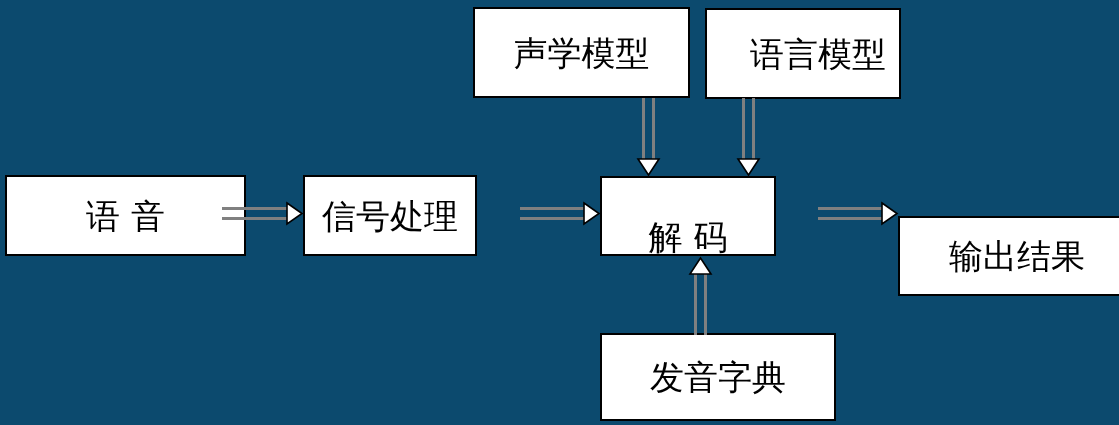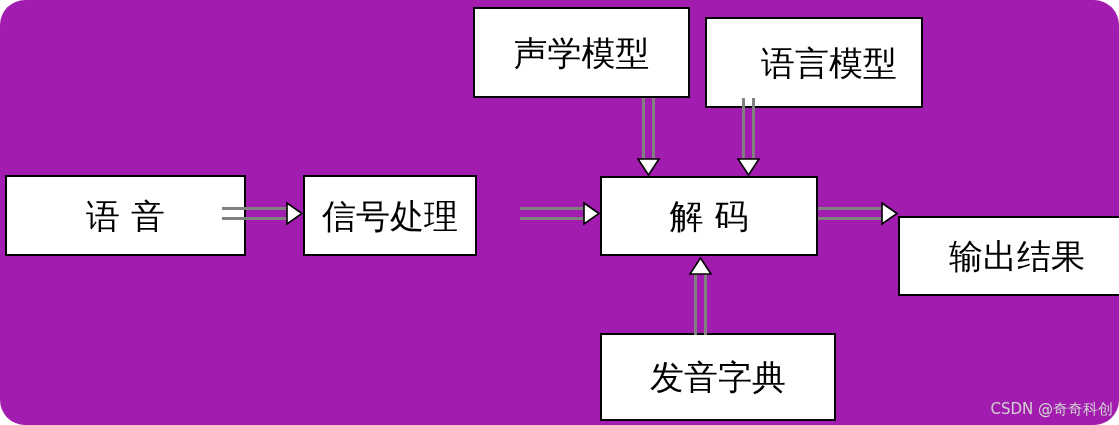--- a/index.html
+++ b/index.html
@@ -7,23 +7,22 @@
     padding: 0;
     background: #ffffff;
   }
   body {
     font-family: "DejaVu Sans", "Liberation Sans", sans-serif;
   }
   #diagram-canvas {
     position: relative;
     width: 1119px;
     height: 425px;
-    background: #a21caf;
+    background: #0c4a6e;
     overflow: hidden;
-    border-radius: 25px;
   }
   .node-box {
     position: absolute;
     box-sizing: border-box;
     border: 2px solid #000000;
     background: #ffffff;
     display: flex;
     align-items: center;
     justify-content: center;
     color: #000000;
@@ -33,24 +32,24 @@
     font-size: 34px;
     font-weight: 500;
     line-height: 1;
     color: #000000;
     white-space: pre;
     letter-spacing: 0px;
   }
   
   #node-speech       { left: 5px;   top: 175px; width: 241px; height: 81px; }
   #node-signal       { left: 303px; top: 175px; width: 174px; height: 81px; }
-  #node-decode       { left: 600px; top: 176px; width: 218px; height: 80px; }
+  #node-decode       { left: 600px; top: 176px; width: 176px; height: 80px; align-items: flex-end; }
   #node-output       { left: 898px; top: 176px; width: 238px; height: 80px; margin-top: 40px; }
   #node-acoustic     { left: 473px; top: 7px;   width: 217px; height: 91px; }
-  #node-language     { left: 705px; top: 17px;   width: 218px; height: 91px; padding-left: 30px; }
+  #node-language     { left: 705px; top: 8px;   width: 196px; height: 91px; padding-left: 30px; }
   #node-dictionary   { left: 600px; top: 333px; width: 236px; height: 88px; }
 
   .arrow-svg {
     position: absolute;
     overflow: visible;
     pointer-events: none;
   }
   .arrow-shaft {
     fill: none;
     stroke: #808080;
@@ -136,15 +135,14 @@
     <path class="arrow-shaft" d="M21.5,0 V62"></path>
     <path class="arrow-head" d="M6,61 L16.5,77 L27,61 Z"></path>
   </svg>
 
   <svg class="arrow-svg" style="left:684px; top:255px;" width="34" height="80" viewBox="0 0 34 80">
     <path class="arrow-shaft" d="M11.5,80 V18"></path>
     <path class="arrow-shaft" d="M21.5,80 V18"></path>
     <path class="arrow-head" d="M6,19 L16.5,3 L27,19 Z"></path>
   </svg>
 
-  <div id="watermark">CSDN @奇奇科创</div>
 
 </div>
 
 </body></html>

